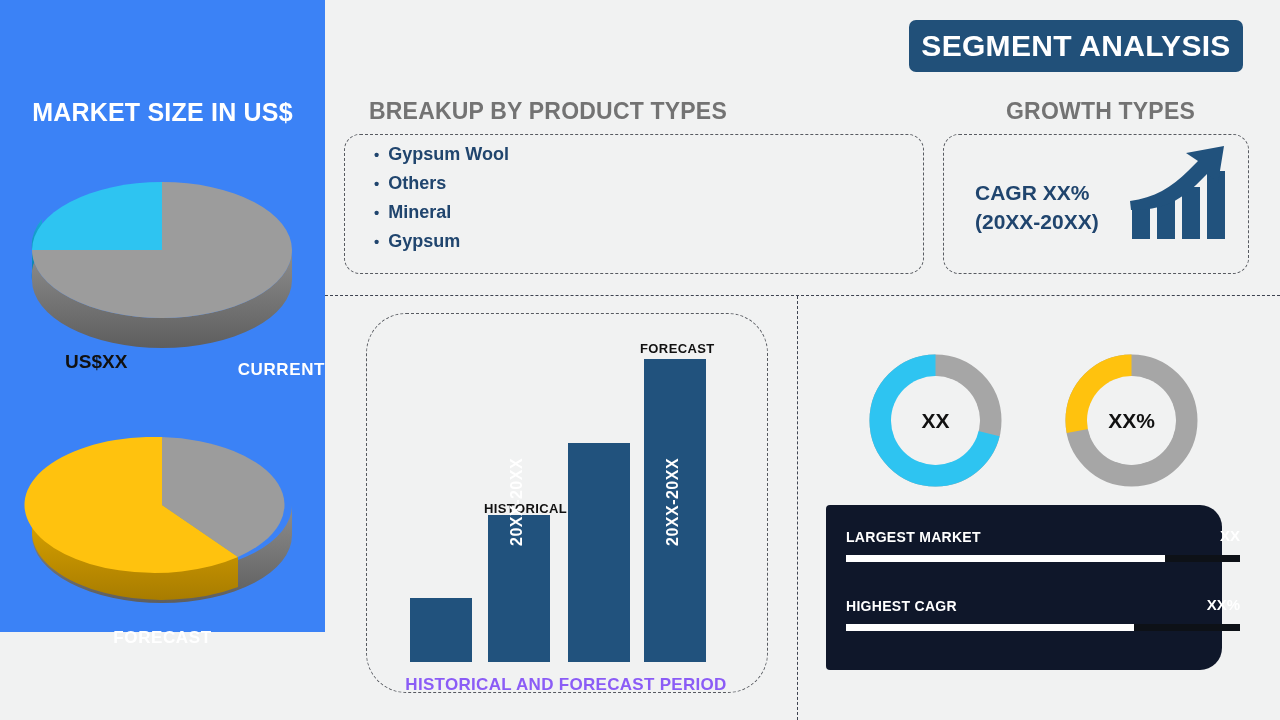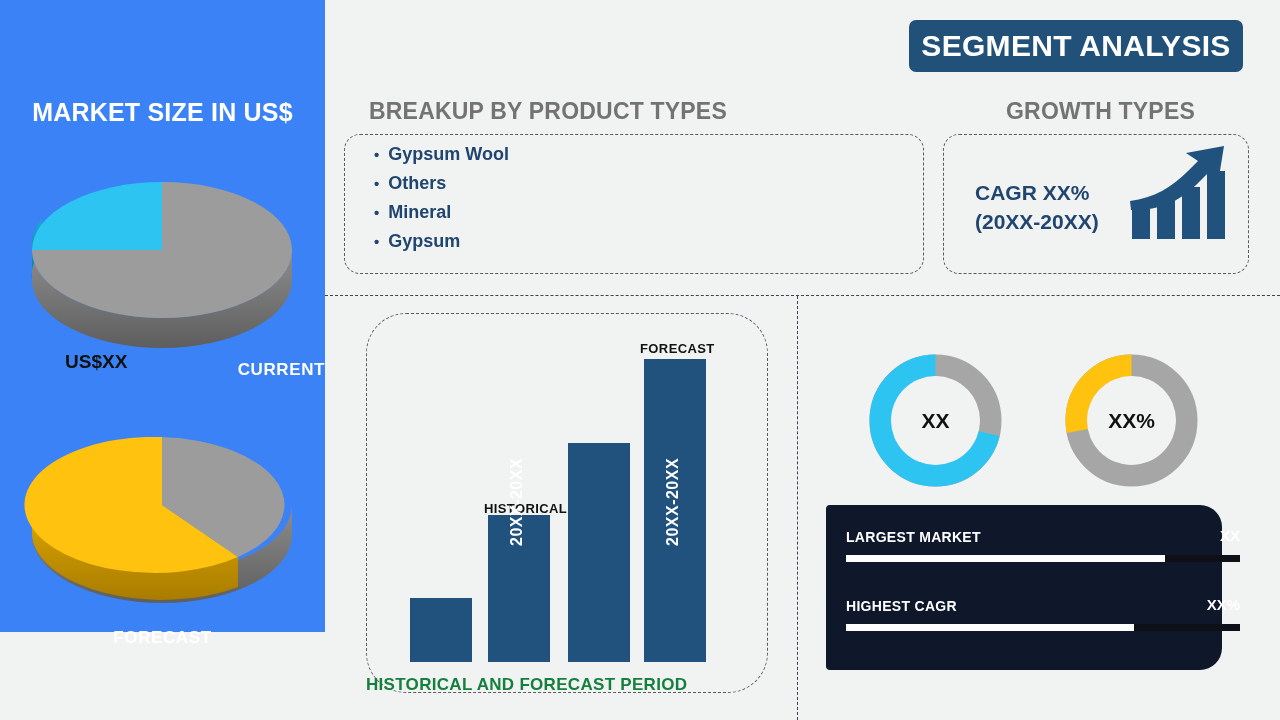--- a/index.html
+++ b/index.html
@@ -93,22 +93,22 @@
   .bar-vlabel{
     position:absolute;color:#ffffff;font-size:16px;font-weight:bold;
     letter-spacing:.5px;white-space:nowrap;
     transform:rotate(-90deg);transform-origin:left bottom;
   }
   .bar-toplabel{
     position:absolute;color:#111111;font-size:13px;font-weight:bold;letter-spacing:.4px;
     white-space:nowrap;
   }
   .bars-caption{
-    position:absolute;left:366px;top:675px;width:400px;
-    color:#15803d;font-size:17px;font-weight:bold;letter-spacing:.3px;
+    position:absolute;left:366px;top:675px;width:400px;text-align:center;
+    color:#8b5cf6;font-size:17px;font-weight:bold;letter-spacing:.3px;
   }
 
   
   .donut{position:absolute;width:133px;height:133px;}
   .donut .hole{
     position:absolute;left:22px;top:22px;width:89px;height:89px;border-radius:50%;
     background:#f1f2f2;display:flex;align-items:center;justify-content:center;
   }
   .donut .hole span{color:#111111;font-size:21px;font-weight:bold;}
   .donut.d1{left:869px;top:354px;}

